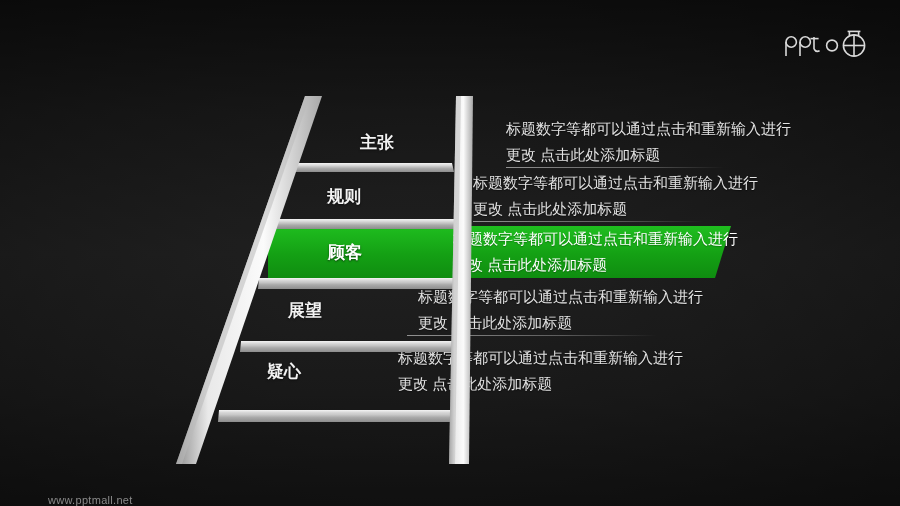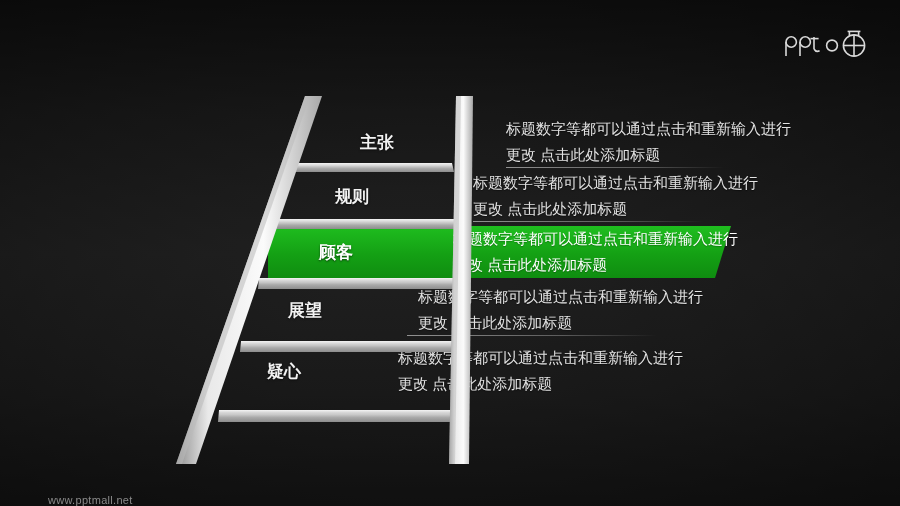--- a/index.html
+++ b/index.html
@@ -170,30 +170,30 @@
       <div class="row-rule" style="left:206px; top:51px; width:218px;"></div>
       <div class="row-label" style="left:60px;">主张</div>
       <div class="row-desc" style="left:206px;">
         <span class="line">标题数字等都可以通过点击和重新输入进行</span>
         <span class="line">更改 点击此处添加标题</span>
       </div>
     </div>
 
     <div class="row" style="left:285px; top:170px; width:615px;">
       <div class="row-rule" style="left:188px; top:51px; width:230px;"></div>
-      <div class="row-label" style="left:50px;font-family:Liberation Serif, serif;">规则</div>
+      <div class="row-label" style="left:42px;font-family:Liberation Serif, serif;">规则</div>
       <div class="row-desc" style="left:188px;">
         <span class="line">标题数字等都可以通过点击和重新输入进行</span>
         <span class="line">更改 点击此处添加标题</span>
       </div>
     </div>
 
     <div class="row highlight" style="left:268px; top:226px; width:632px;">
       <div class="row-band" style="clip-path: polygon(0px 0px, 463px 0px, 447px 52px, 0px 52px);"></div>
-      <div class="row-label" style="left:37px;padding-left:14px;">顾客</div>
+      <div class="row-label" style="left:46px;padding-left:14px;">顾客</div>
       <div class="row-desc" style="left:185px;">
         <span class="line">标题数字等都可以通过点击和重新输入进行</span>
         <span class="line">更改 点击此处添加标题</span>
       </div>
     </div>
 
     <div class="row" style="left:252px; top:284px; width:648px;">
       <div class="row-rule" style="left:155px; top:51px; width:250px;"></div>
       <div class="row-label" style="left:36px;">展望</div>
       <div class="row-desc" style="left:166px;">

